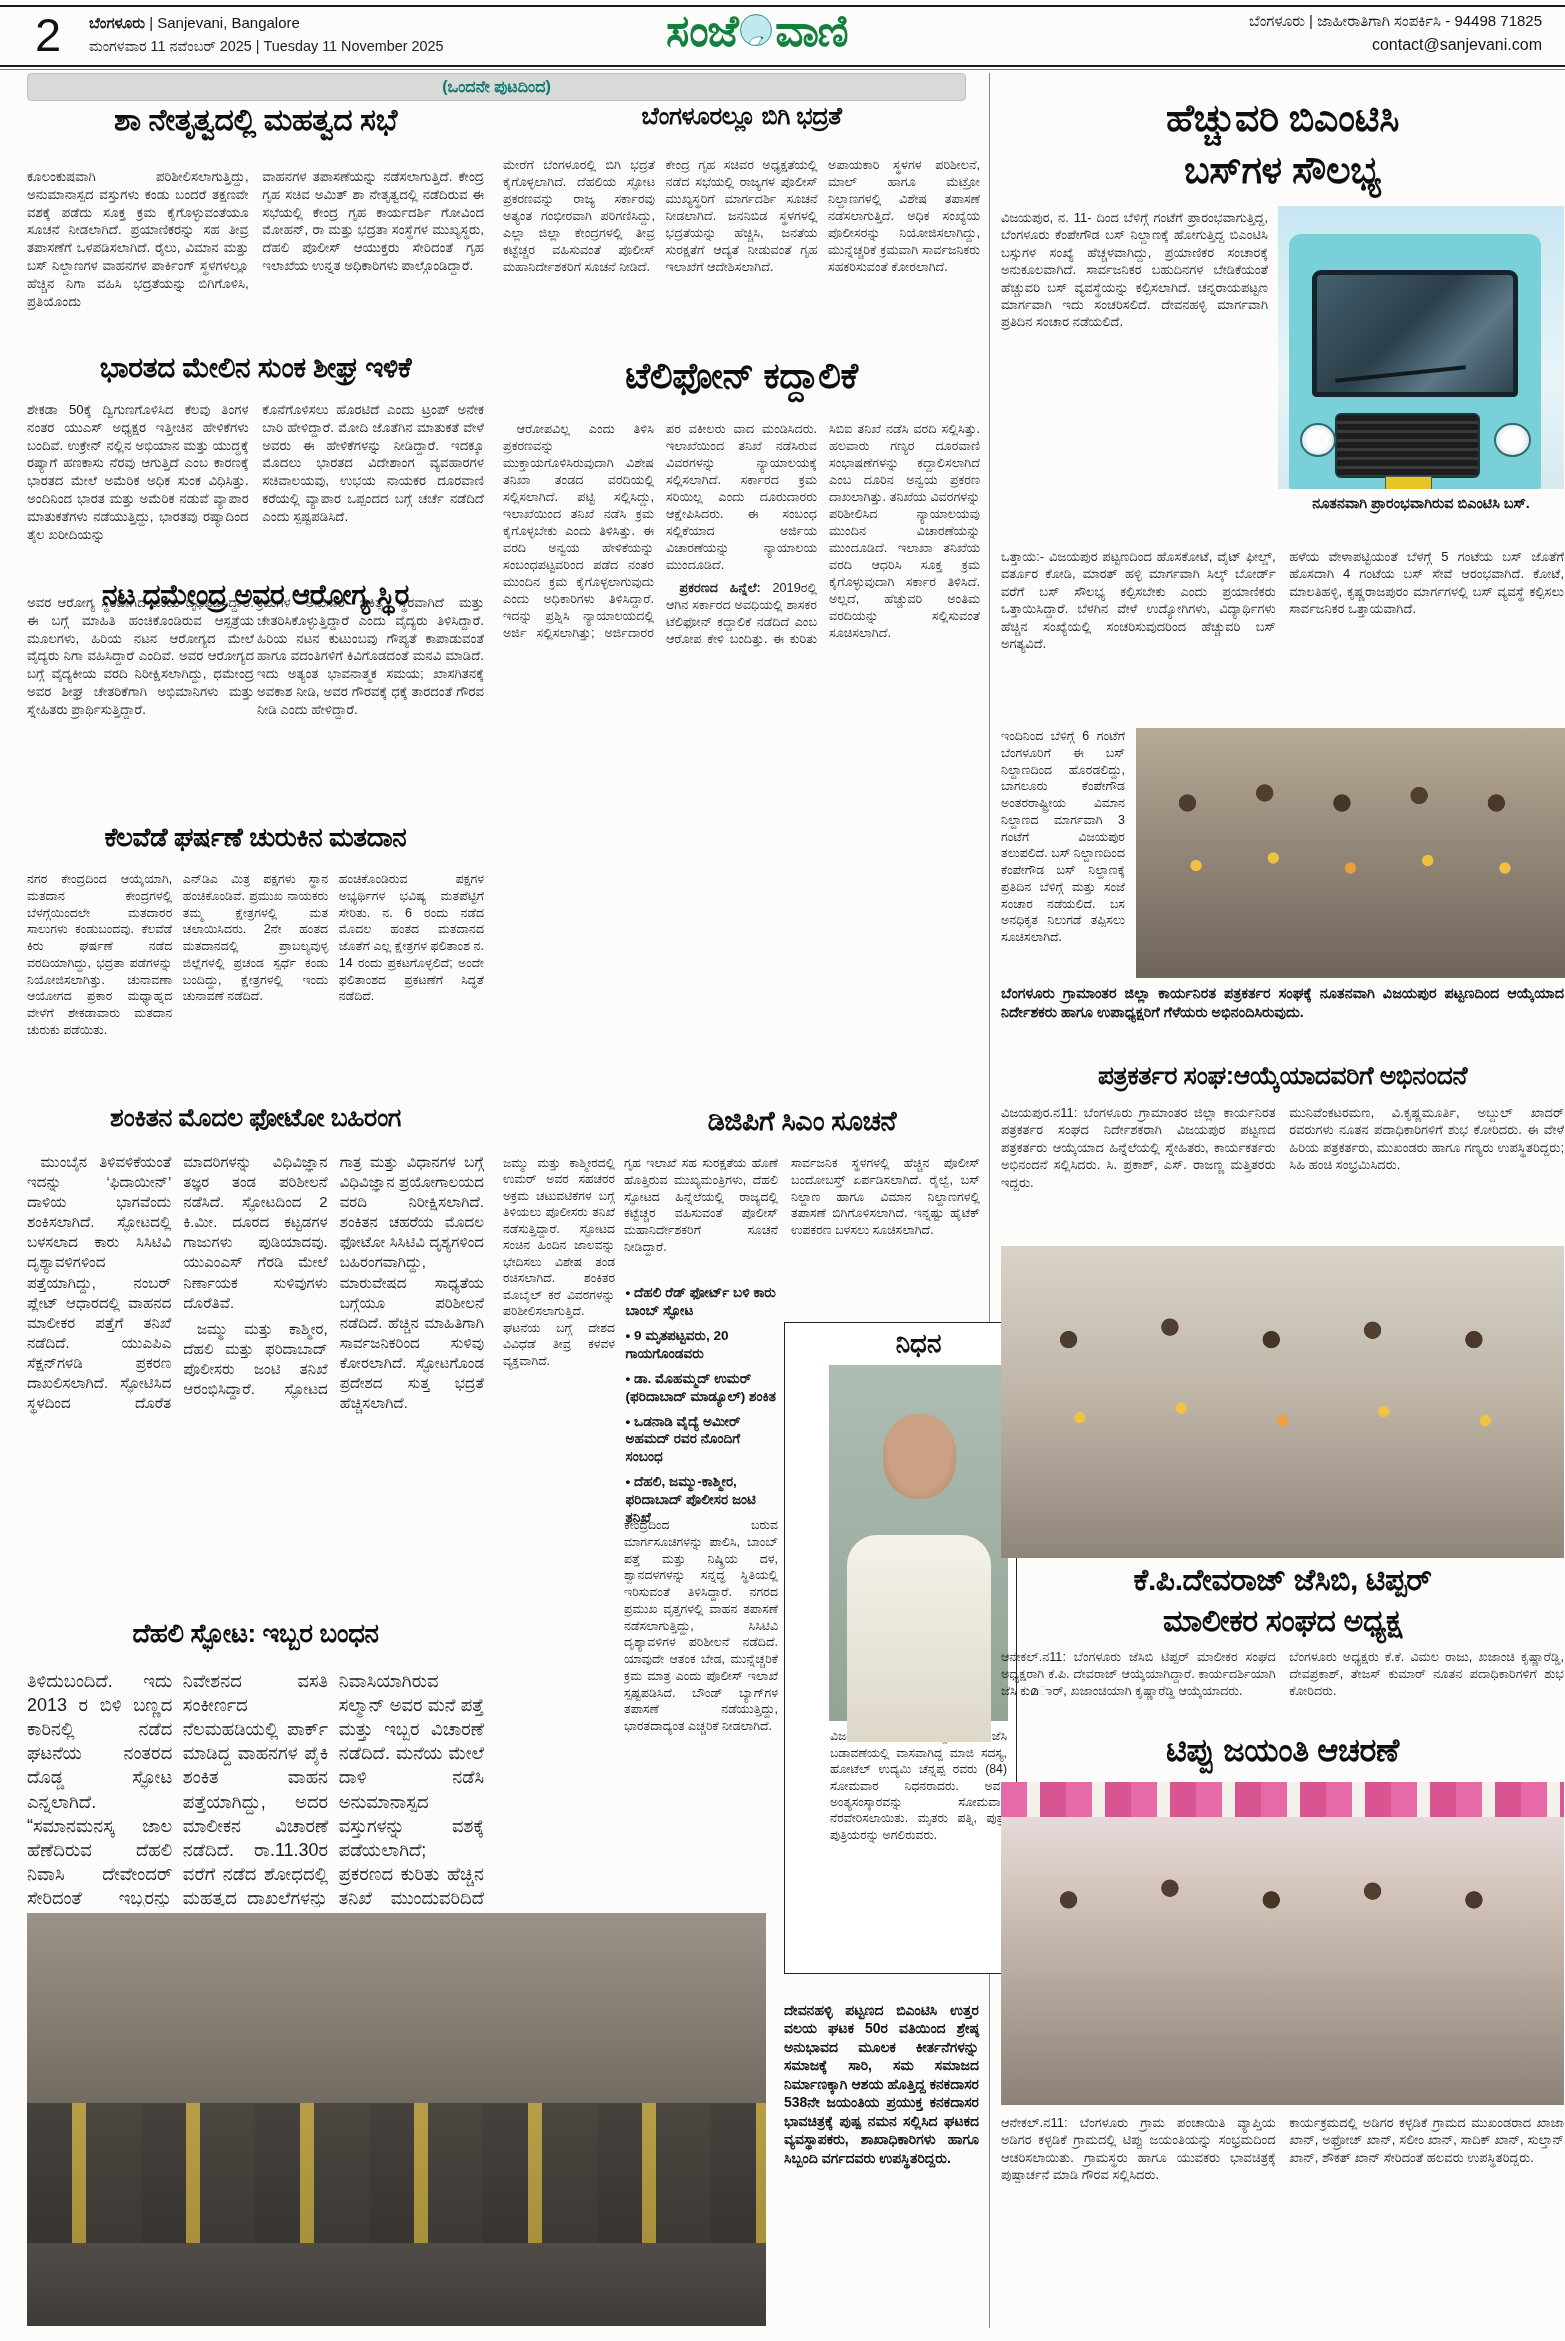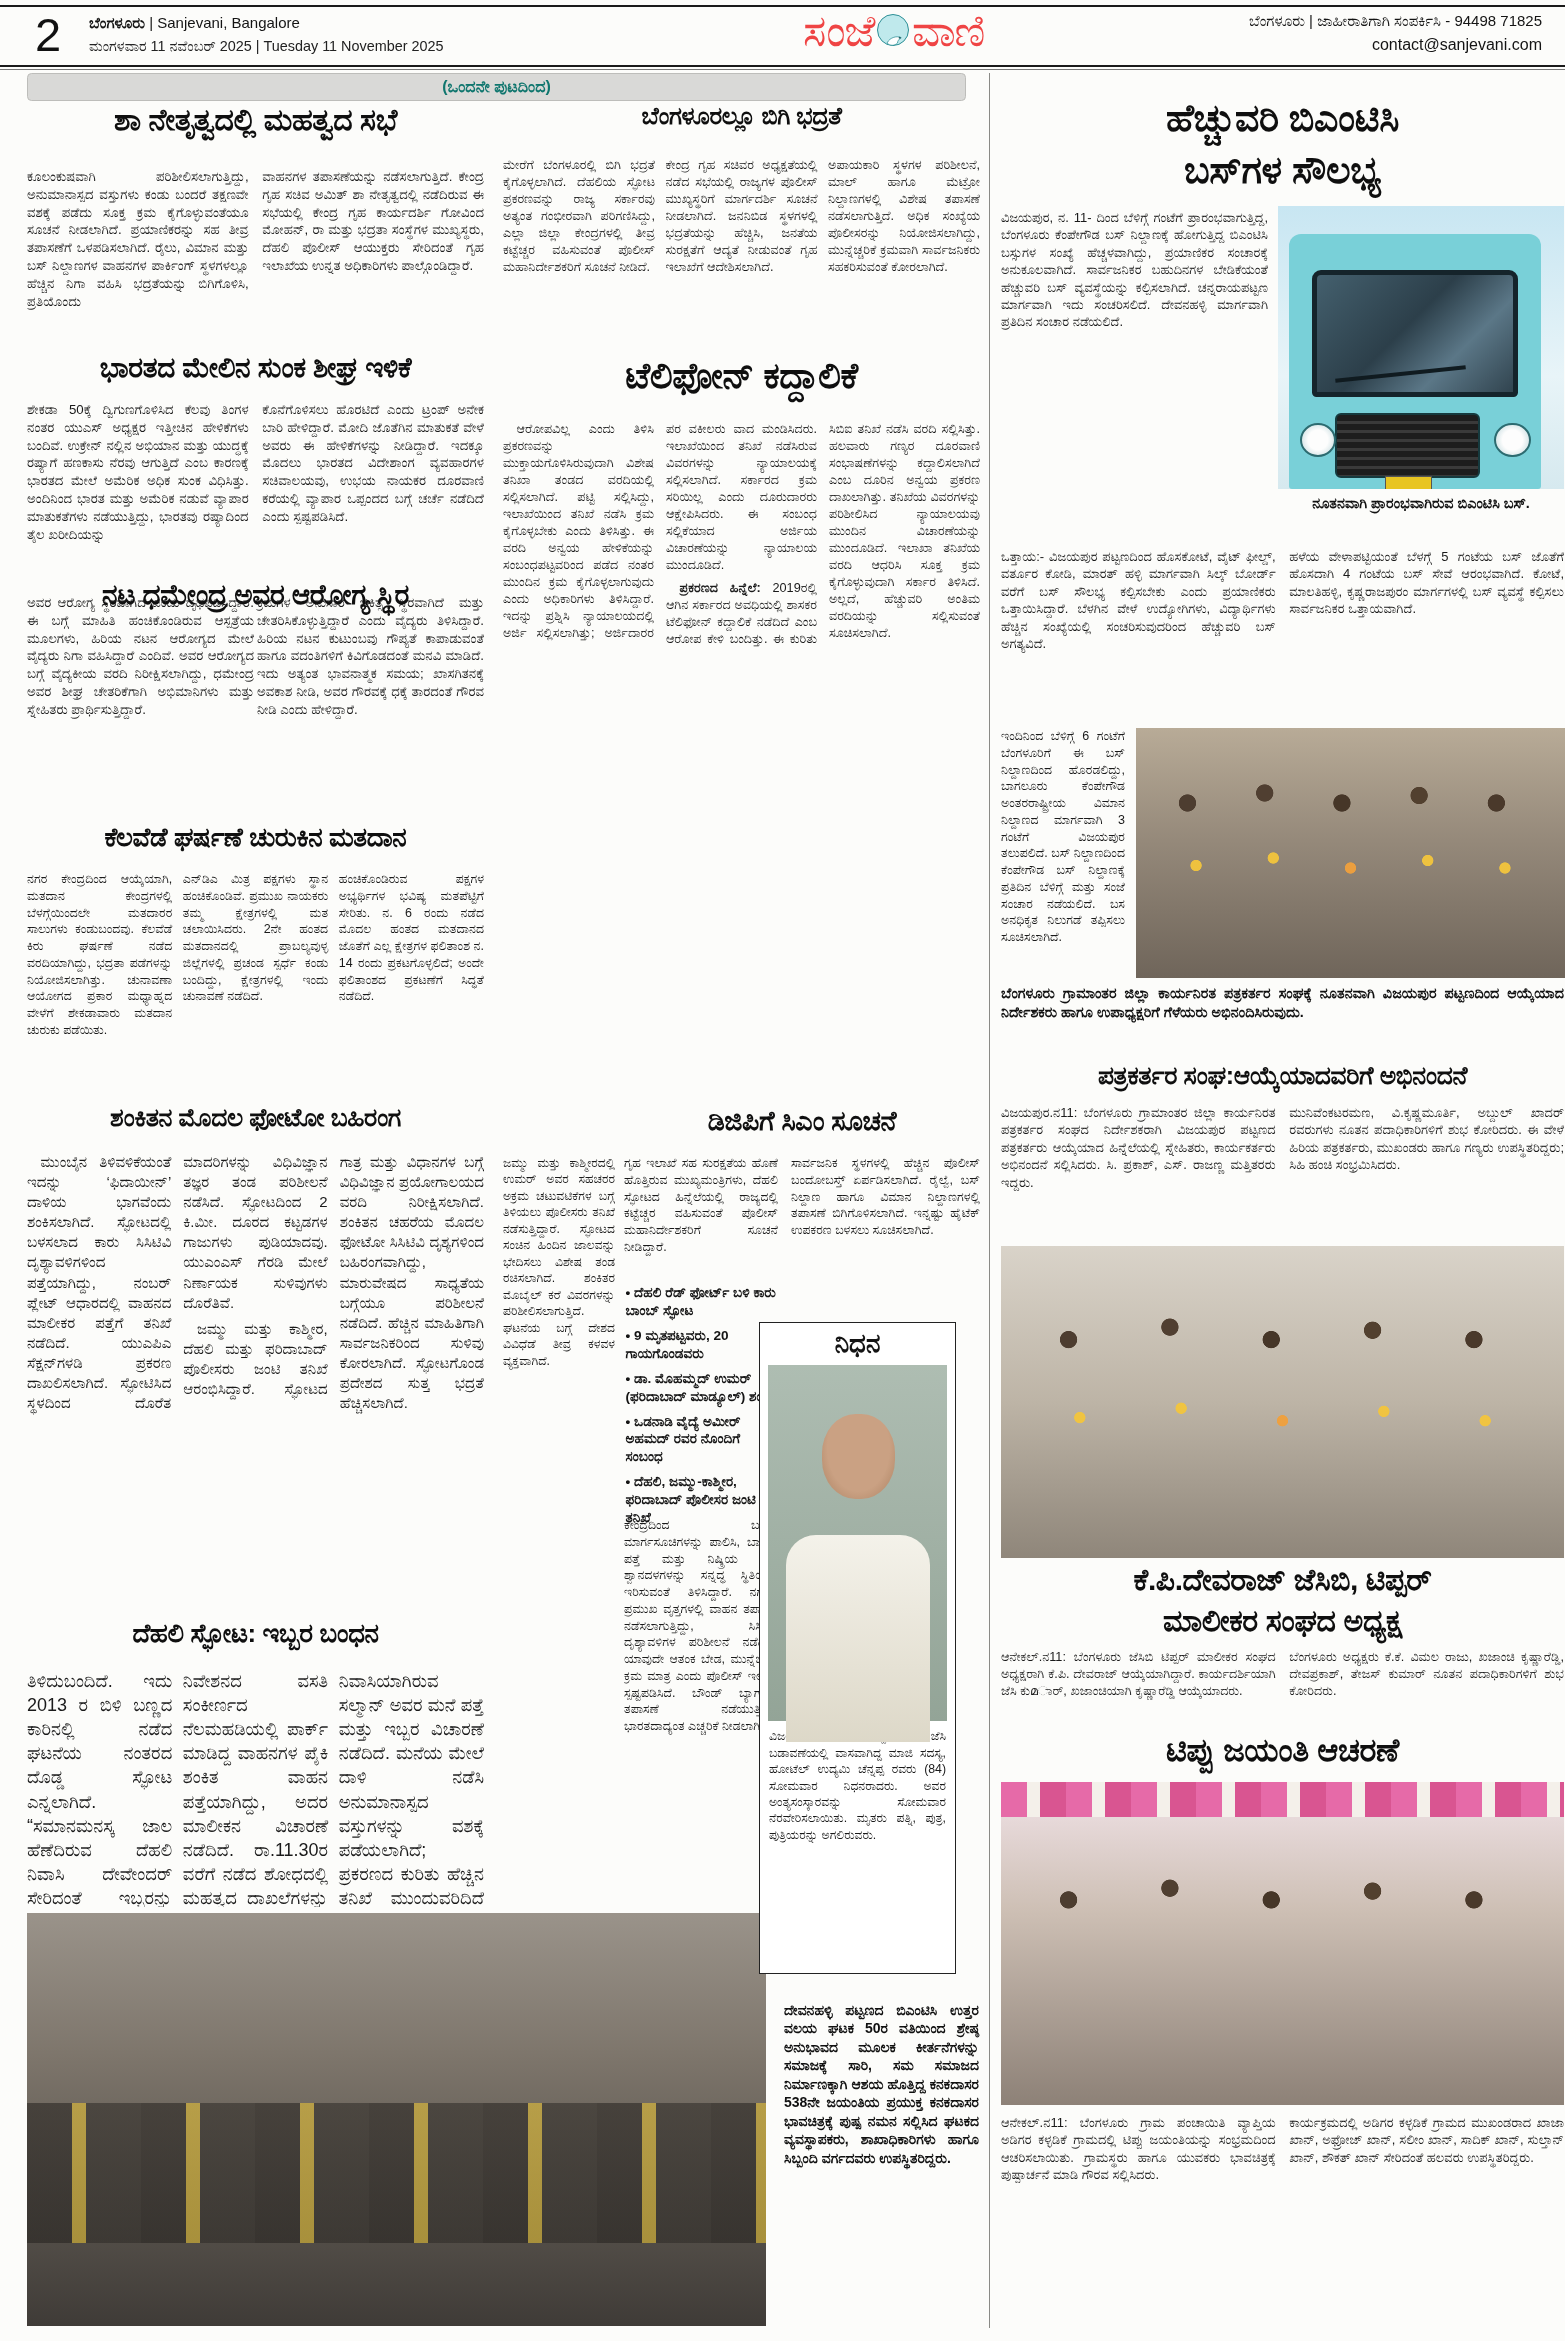--- a/index.html
+++ b/index.html
@@ -6,22 +6,22 @@
   .page{position:relative;width:1565px;height:2342px;background:#fcfcfa;margin:0 auto;
         font-family:"Liberation Sans","DejaVu Sans",sans-serif;color:#141414;overflow:hidden;}
   .abs{position:absolute;}
   .topline{left:0;top:4.5px;width:1565px;height:2.3px;background:#1a1a1a;}
   .headrule{left:0;top:65px;width:1565px;height:2.3px;background:#1a1a1a;}
   .headrule2{left:0;top:69px;width:1565px;height:0.8px;background:#777;}
   .pagenum{left:35px;top:10.6px;font-size:47px;font-weight:400;line-height:1;color:#111;}
   .edline{left:89px;top:13.6px;font-size:15px;white-space:nowrap;}
   .edline b{font-weight:700;}
   .dateline{left:89px;top:38px;font-size:14.4px;white-space:nowrap;color:#222;}
-  .masthead{left:666px;top:6px;width:318px;text-align:right;font-size:44px;font-weight:400;
-            letter-spacing:-1.5px;color:#ef4444;white-space:nowrap;}
+  .masthead{left:666px;top:6px;width:318px;text-align:left;font-size:44px;font-weight:700;
+            letter-spacing:-1.5px;color:#15803d;white-space:nowrap;}
   .bird{display:inline-block;width:30px;height:30px;border-radius:50%;background:#bfe9ec;
         border:1.5px solid #2d8f96;vertical-align:middle;margin:0 3px;position:relative;top:-4.5px;}
   .bird svg{width:27px;height:27px;margin:1.5px 0 0 1.5px;}
   .contact1{right:23px;top:12px;font-size:15px;text-align:right;white-space:nowrap;}
   .contact2{right:23px;top:36px;font-size:16px;text-align:right;white-space:nowrap;}
   .banner{left:27px;top:73px;width:937px;height:26px;background:#d9d9d7;border:0.8px solid #bdbdba;
           border-radius:4.5px;text-align:center;font-size:16px;font-weight:700;line-height:26px;color:#0f766e;}
   .divider{left:989px;top:73px;width:0.8px;height:2255px;background:#8a8a86;}
   .head{font-weight:800;text-align:center;color:#0f0f0f;line-height:1.06;letter-spacing:-0.4px;}
   .bodytxt{font-size:13.3px;line-height:1.34;text-align:justify;color:#1a1a1a;overflow:hidden;}
@@ -162,21 +162,21 @@
     <li>ದೆಹಲಿ ರೆಡ್ ಫೋರ್ಟ್ ಬಳಿ ಕಾರು ಬಾಂಬ್ ಸ್ಫೋಟ</li>
     <li>9 ಮೃತಪಟ್ಟವರು, 20 ಗಾಯಗೊಂಡವರು</li>
     <li>ಡಾ. ಮೊಹಮ್ಮದ್ ಉಮರ್ (ಫರಿದಾಬಾದ್ ಮಾಡ್ಯೂಲ್) ಶಂಕಿತ</li>
     <li>ಒಡನಾಡಿ ವೈದ್ಯೆ ಅಮೀರ್ ಅಹಮದ್ ರವರ ನೊಂದಿಗೆ ಸಂಬಂಧ</li>
     <li>ದೆಹಲಿ, ಜಮ್ಮು-ಕಾಶ್ಮೀರ, ಫರಿದಾಬಾದ್ ಪೊಲೀಸರ ಜಂಟಿ ತನಿಖೆ</li>
   </ul>
   <div class="abs bodytxt" style="left:624px;top:1517px;width:154px;height:385px;font-size:12.5px;">ಕೇಂದ್ರದಿಂದ ಬರುವ ಮಾರ್ಗಸೂಚಿಗಳನ್ನು ಪಾಲಿಸಿ, ಬಾಂಬ್ ಪತ್ತೆ ಮತ್ತು ನಿಷ್ಕ್ರಿಯ ದಳ, ಶ್ವಾನದಳಗಳನ್ನು ಸನ್ನದ್ಧ ಸ್ಥಿತಿಯಲ್ಲಿ ಇರಿಸುವಂತೆ ತಿಳಿಸಿದ್ದಾರೆ. ನಗರದ ಪ್ರಮುಖ ವೃತ್ತಗಳಲ್ಲಿ ವಾಹನ ತಪಾಸಣೆ ನಡೆಸಲಾಗುತ್ತಿದ್ದು, ಸಿಸಿಟಿವಿ ದೃಶ್ಯಾವಳಿಗಳ ಪರಿಶೀಲನೆ ನಡೆದಿದೆ. ಯಾವುದೇ ಆತಂಕ ಬೇಡ, ಮುನ್ನೆಚ್ಚರಿಕೆ ಕ್ರಮ ಮಾತ್ರ ಎಂದು ಪೊಲೀಸ್ ಇಲಾಖೆ ಸ್ಪಷ್ಟಪಡಿಸಿದೆ. ಬೌಂಡ್ ಬ್ಯಾಗ್‌ಗಳ ತಪಾಸಣೆ ನಡೆಯುತ್ತಿದ್ದು, ಭಾರತದಾದ್ಯಂತ ಎಚ್ಚರಿಕೆ ನೀಡಲಾಗಿದೆ.</div>
 
   <div class="abs bodytxt" style="left:503px;top:1155px;width:112px;height:750px;font-size:12.3px;">ಜಮ್ಮು ಮತ್ತು ಕಾಶ್ಮೀರದಲ್ಲಿ ಉಮರ್ ಅವರ ಸಹಚರರ ಅಕ್ರಮ ಚಟುವಟಿಕೆಗಳ ಬಗ್ಗೆ ತಿಳಿಯಲು ಪೊಲೀಸರು ತನಿಖೆ ನಡೆಸುತ್ತಿದ್ದಾರೆ. ಸ್ಫೋಟದ ಸಂಚಿನ ಹಿಂದಿನ ಜಾಲವನ್ನು ಭೇದಿಸಲು ವಿಶೇಷ ತಂಡ ರಚಿಸಲಾಗಿದೆ. ಶಂಕಿತರ ಮೊಬೈಲ್ ಕರೆ ವಿವರಗಳನ್ನು ಪರಿಶೀಲಿಸಲಾಗುತ್ತಿದೆ. ಘಟನೆಯ ಬಗ್ಗೆ ದೇಶದ ವಿವಿಧೆಡೆ ತೀವ್ರ ಕಳವಳ ವ್ಯಕ್ತವಾಗಿದೆ.</div>
 
-  <div class="abs nbox" style="left:759px;top:1322px;width:195px;height:650px;">
+  <div class="abs nbox" style="left:784px;top:1322px;width:195px;height:650px;padding-left:36px;">
     <div class="ntitle">ನಿಧನ</div>
     <div class="portrait" style="position:relative;margin:6px 7.6px 0 7.6px;height:356px;">
       <div class="headc"></div>
       <div class="shirt"></div>
     </div>
     <div class="bodytxt" style="margin:7.6px 9px 0 9px;font-size:12.3px;">ವಿಜಯಪುರ.ನ11: ಪಟ್ಟಣದ ಜೆಸಿ ಬಡಾವಣೆಯಲ್ಲಿ ವಾಸವಾಗಿದ್ದ ಮಾಜಿ ಸದಸ್ಯ, ಹೋಟೆಲ್ ಉದ್ಯಮಿ ಚೆನ್ನಪ್ಪ ರವರು (84) ಸೋಮವಾರ ನಿಧನರಾದರು. ಅವರ ಅಂತ್ಯಸಂಸ್ಕಾರವನ್ನು ಸೋಮವಾರ ನೆರವೇರಿಸಲಾಯಿತು. ಮೃತರು ಪತ್ನಿ, ಪುತ್ರ, ಪುತ್ರಿಯರನ್ನು ಅಗಲಿರುವರು.</div>
   </div>
 
   <div class="abs cap" style="left:784px;top:1981px;width:195px;height:342px;font-size:14px;text-align:justify;margin-top:20px;">ದೇವನಹಳ್ಳಿ ಪಟ್ಟಣದ ಬಿಎಂಟಿಸಿ ಉತ್ತರ ವಲಯ ಘಟಕ 50ರ ವತಿಯಿಂದ ಶ್ರೇಷ್ಠ ಅನುಭಾವದ ಮೂಲಕ ಕೀರ್ತನೆಗಳನ್ನು ಸಮಾಜಕ್ಕೆ ಸಾರಿ, ಸಮ ಸಮಾಜದ ನಿರ್ಮಾಣಕ್ಕಾಗಿ ಆಶಯ ಹೊತ್ತಿದ್ದ ಕನಕದಾಸರ 538ನೇ ಜಯಂತಿಯ ಪ್ರಯುಕ್ತ ಕನಕದಾಸರ ಭಾವಚಿತ್ರಕ್ಕೆ ಪುಷ್ಪ ನಮನ ಸಲ್ಲಿಸಿದ ಘಟಕದ ವ್ಯವಸ್ಥಾಪಕರು, ಶಾಖಾಧಿಕಾರಿಗಳು ಹಾಗೂ ಸಿಬ್ಬಂದಿ ವರ್ಗದವರು ಉಪಸ್ಥಿತರಿದ್ದರು.</div>
 

